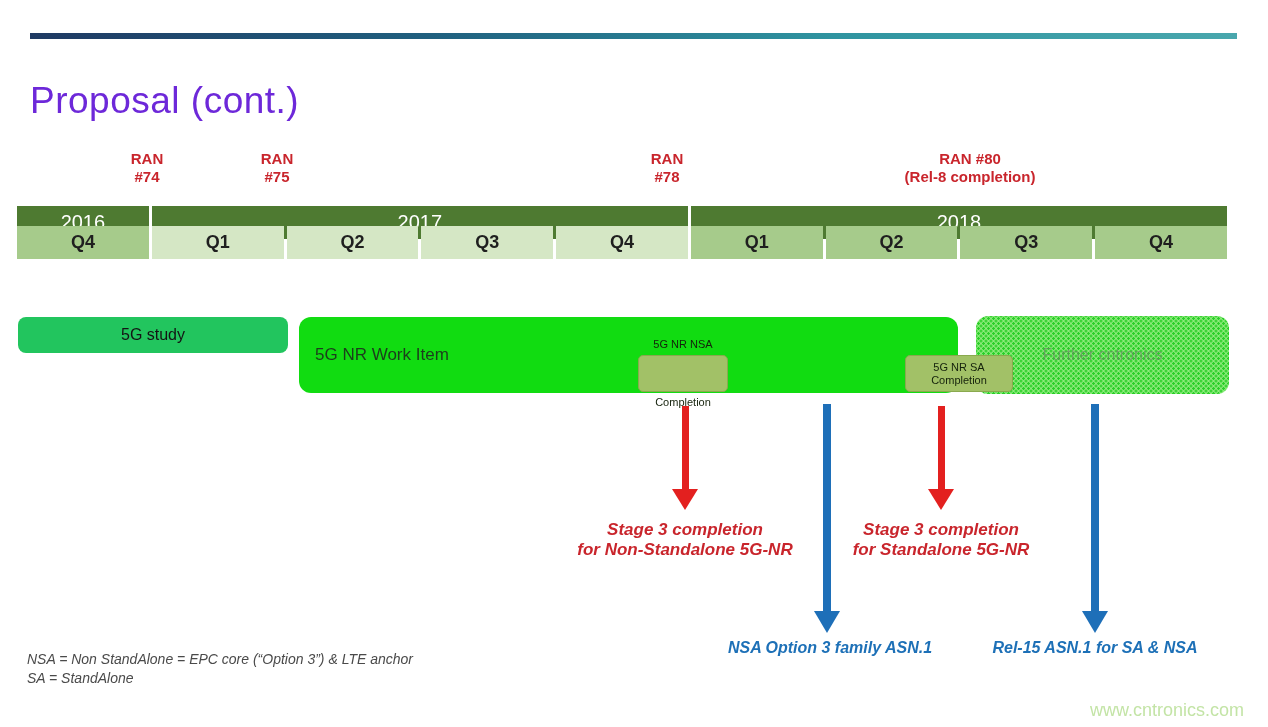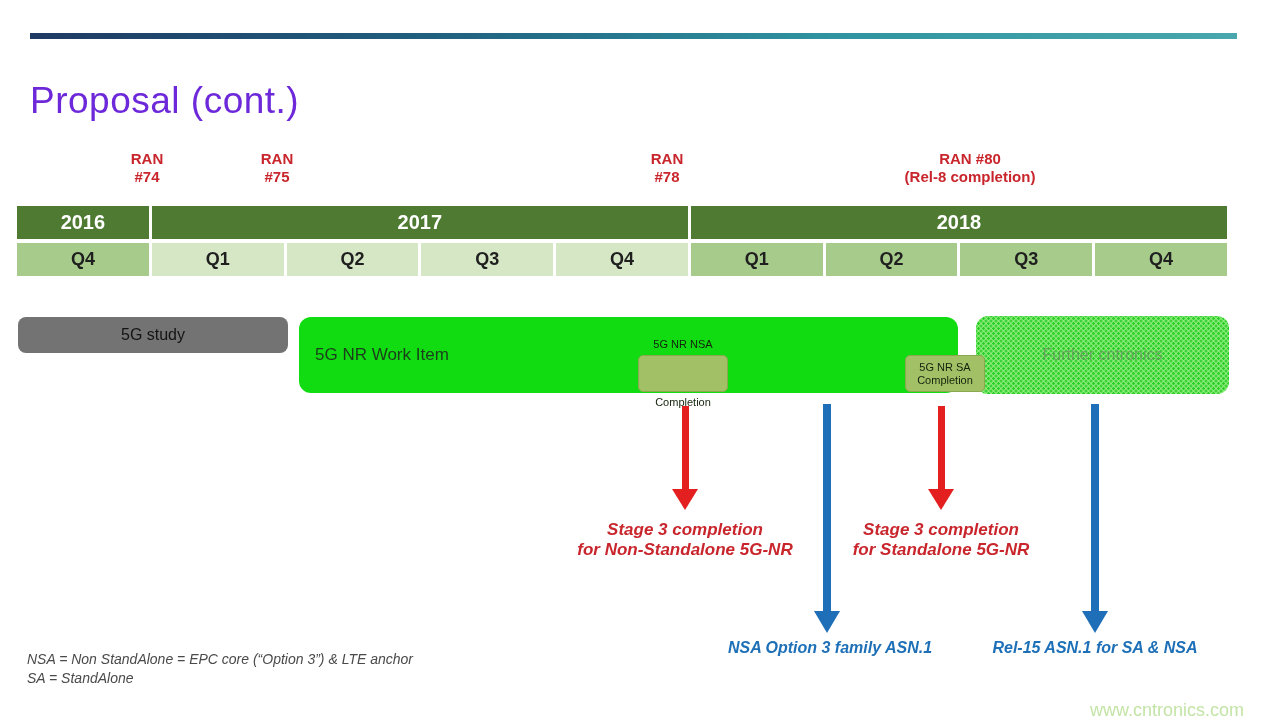--- a/index.html
+++ b/index.html
@@ -13,47 +13,47 @@
   
   .title{position:absolute;left:30px;top:80px;font-size:37px;color:#6d28d9;letter-spacing:.5px;}
   
   .ran{position:absolute;top:150px;width:160px;text-align:center;color:#c9252c;
     font-weight:bold;font-size:15px;line-height:18px;}
   .ran.wide{width:240px;}
   
   .tl-grid{position:absolute;left:17px;width:1210px;display:grid;
     grid-template-columns:repeat(9,1fr);column-gap:3px;}
   .tl-years{top:206px;}
-  .tl-quarters{top:243px;}
-  .year-cell{height:33px;background:#4e7a31;color:#fff;font-weight:bold;font-size:20px;
+  .tl-quarters{top:226px;}
+  .year-cell{height:33px;background:#4e7a31;color:#fff;font-weight:normal;font-size:20px;
     display:flex;align-items:center;justify-content:center;}
   .y-span4{grid-column:span 4;}
   .q-cell{height:33px;display:flex;align-items:center;justify-content:center;
     font-size:18px;font-weight:600;color:#1f1f1f;}
   .q-med{background:#a6cb8b;}
   .q-light{background:#d5e7c5;}
   
   .bar{position:absolute;border-radius:10px;}
-  .bar-study{left:18px;top:317px;width:270px;height:36px;background:#737373;border-radius:8px;
+  .bar-study{left:18px;top:317px;width:270px;height:36px;background:#22c55e;border-radius:8px;
     display:flex;align-items:center;justify-content:center;font-size:16px;color:#141414;}
   .bar-work{left:299px;top:317px;width:659px;height:76px;background:#11dc11;border-radius:12px;}
   .bar-work .bar-label{position:absolute;left:16px;top:28px;font-size:17px;color:#1c3d1c;}
   .bar-further{left:976px;top:316px;width:253px;height:78px;border-radius:12px;
     background-color:#8ceb7a;
     background-image:radial-gradient(circle,#28ce28 1px,transparent 1.5px),
                      radial-gradient(circle,#28ce28 1px,transparent 1.5px);
     background-size:5px 5px,5px 5px;background-position:0 0,2.5px 2.5px;
     display:flex;align-items:center;justify-content:center;}
   .bar-further .bar-label{font-size:16px;color:rgba(105,125,100,.6);}
   
   .mbox{position:absolute;top:355px;height:37px;background:#a2c167;border:1px solid #8aa94e;
     border-radius:5px;box-sizing:border-box;display:flex;flex-direction:column;
     align-items:center;justify-content:center;font-size:11px;line-height:13px;color:#15220c;z-index:3;}
   .mbox-nsa{left:638px;width:90px;gap:45px;}
-  .mbox-sa{left:905px;width:80px;}
+  .mbox-sa{left:905px;width:108px;}
   
   .arrow{position:absolute;display:flex;flex-direction:column;align-items:center;z-index:2;}
   .arrow .stem{flex:1;}
   .arrow .head{width:0;height:0;border-left:13px solid transparent;border-right:13px solid transparent;}
   .arrow-red{width:26px;top:406px;height:104px;}
   .arrow-red .stem{width:7px;background:#e3201f;}
   .arrow-red .head{border-top:21px solid #e3201f;}
   .arrow-blue{width:28px;top:404px;height:229px;}
   .arrow-blue .stem{width:8px;background:#1e6fb8;}
   .arrow-blue .head{border-top:22px solid #1e6fb8;}

